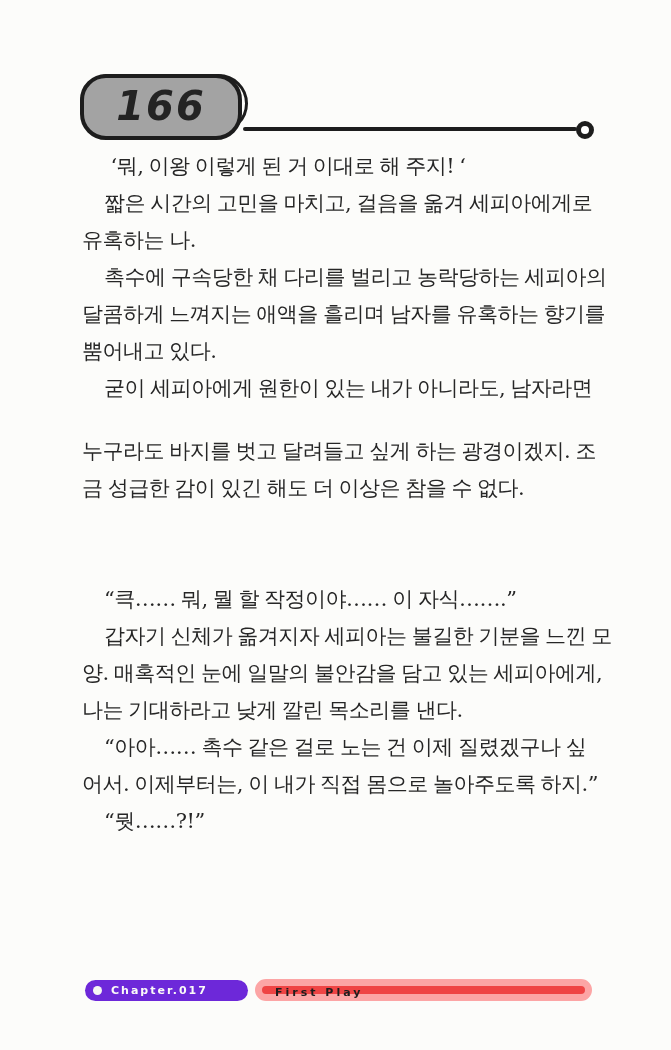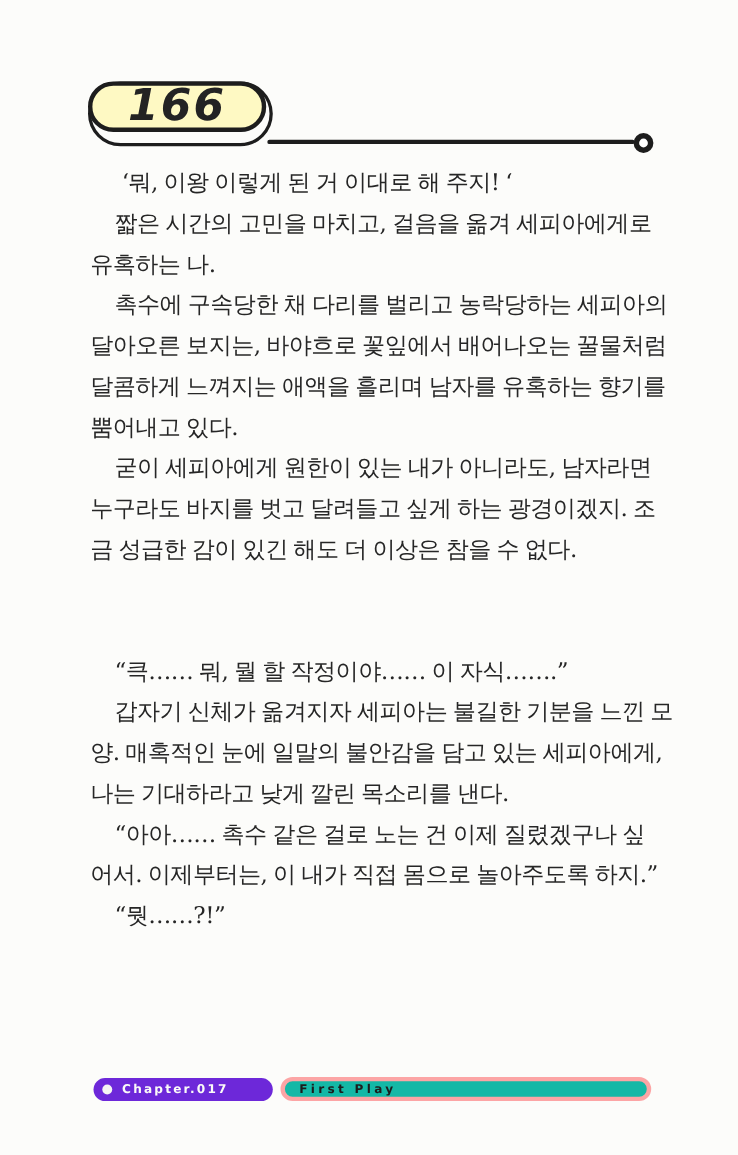--- a/index.html
+++ b/index.html
@@ -8,22 +8,22 @@
     background:#fcfcfa;overflow:hidden;
     font-family:"DejaVu Serif","Liberation Serif",serif;color:#262626;
   }
   
   .pill-outer{
     position:absolute;left:80px;top:74px;width:168px;height:59px;
     border:3px solid #1d1d1d;border-radius:30px;background:#fcfcfa;
     box-sizing:border-box;
   }
   .pill-inner{
-    position:absolute;left:80px;top:74px;width:162px;height:46px;
-    border:4px solid #1d1d1d;border-radius:26px;background:#fef9c3;
+    position:absolute;left:80px;top:74px;width:162px;height:66px;
+    border:4px solid #1d1d1d;border-radius:26px;background:#a3a3a3;
     box-sizing:border-box;display:flex;align-items:center;justify-content:center;
   }
   .page-number{
     font-family:"DejaVu Sans","Liberation Sans",sans-serif;
     font-weight:bold;font-style:italic;font-size:40px;letter-spacing:2px;
     color:#232323;transform:translateY(-1px);
   }
   .header-rule{
     position:absolute;left:243px;top:127px;width:334px;height:4px;
     background:#1d1d1d;border-radius:2px;
@@ -48,22 +48,22 @@
     width:9px;height:9px;border-radius:50%;background:#f5f5f3;
     margin-left:8px;flex:0 0 auto;
   }
   .chapter-label{
     font-family:"DejaVu Sans","Liberation Sans",sans-serif;
     font-size:11px;font-weight:bold;letter-spacing:2px;color:#fafaf8;
     margin-left:9px;transform:translateY(-0.5px);
   }
   .section-badge{
     position:absolute;left:255px;top:979px;width:337px;height:22px;
-    background:#14b8a6;border:4px solid #fca5a5;border-radius:11px;
-    box-sizing:border-box;display:flex;align-items:flex-end;
+    background:#ef4444;border:7px solid #fca5a5;border-radius:11px;
+    box-sizing:border-box;display:flex;align-items:flex-start;
   }
   .section-label{
     font-family:"DejaVu Sans","Liberation Sans",sans-serif;
     font-size:11px;font-weight:bold;letter-spacing:3px;color:#1d1d1d;
     margin-left:13px;transform:translateY(-0.5px);
   }
 </style>
 </head>
 <body>
 
@@ -74,25 +74,24 @@
     <span class="page-number">166</span>
   </div>
   <div class="header-rule"></div>
   <div class="header-ring"></div>
 
   <div class="body-text">
       <div class="line" style="padding-left: 28.6px;">‘뭐, 이왕 이렇게 된 거 이대로 해 주지! ‘</div>
       <div class="line" style="padding-left: 22px;">짧은 시간의 고민을 마치고, 걸음을 옮겨 세피아에게로</div>
       <div class="line" style="padding-left: 0px;">유혹하는 나.</div>
       <div class="line" style="padding-left: 22px; text-align: center;">촉수에 구속당한 채 다리를 벌리고 농락당하는 세피아의</div>
-      <div class="line" style="padding-left: 0px;">달아오른 보지는, 바야흐로 꽃잎에서 배어나오는 꿀물처럼</div>
       <div class="line" style="padding-left: 0px;">달콤하게 느껴지는 애액을 흘리며 남자를 유혹하는 향기를</div>
       <div class="line" style="padding-left: 0px;">뿜어내고 있다.</div>
       <div class="line" style="padding-left: 22px;">굳이 세피아에게 원한이 있는 내가 아니라도, 남자라면</div>
-      <div class="line" style="padding-left: 0px;">누구라도 바지를 벗고 달려들고 싶게 하는 광경이겠지. 조</div>
+      <div class="line" style="padding-left: 0px; margin-top: 26px;">누구라도 바지를 벗고 달려들고 싶게 하는 광경이겠지. 조</div>
       <div class="line" style="padding-left: 0px;">금 성급한 감이 있긴 해도 더 이상은 참을 수 없다.</div>
       <div class="line" style="padding-left: 0px;"></div>
       <div class="line" style="padding-left: 0px;"></div>
       <div class="line" style="padding-left: 22px;">“큭…… 뭐, 뭘 할 작정이야…… 이 자식…….”</div>
       <div class="line" style="padding-left: 22px;">갑자기 신체가 옮겨지자 세피아는 불길한 기분을 느낀 모</div>
       <div class="line" style="padding-left: 0px;">양. 매혹적인 눈에 일말의 불안감을 담고 있는 세피아에게,</div>
       <div class="line" style="padding-left: 0px;">나는 기대하라고 낮게 깔린 목소리를 낸다.</div>
       <div class="line" style="padding-left: 22px;">“아아…… 촉수 같은 걸로 노는 건 이제 질렸겠구나 싶</div>
       <div class="line" style="padding-left: 0px;">어서. 이제부터는, 이 내가 직접 몸으로 놀아주도록 하지.”</div>
       <div class="line" style="padding-left: 22px;">“뭣……?!”</div>

